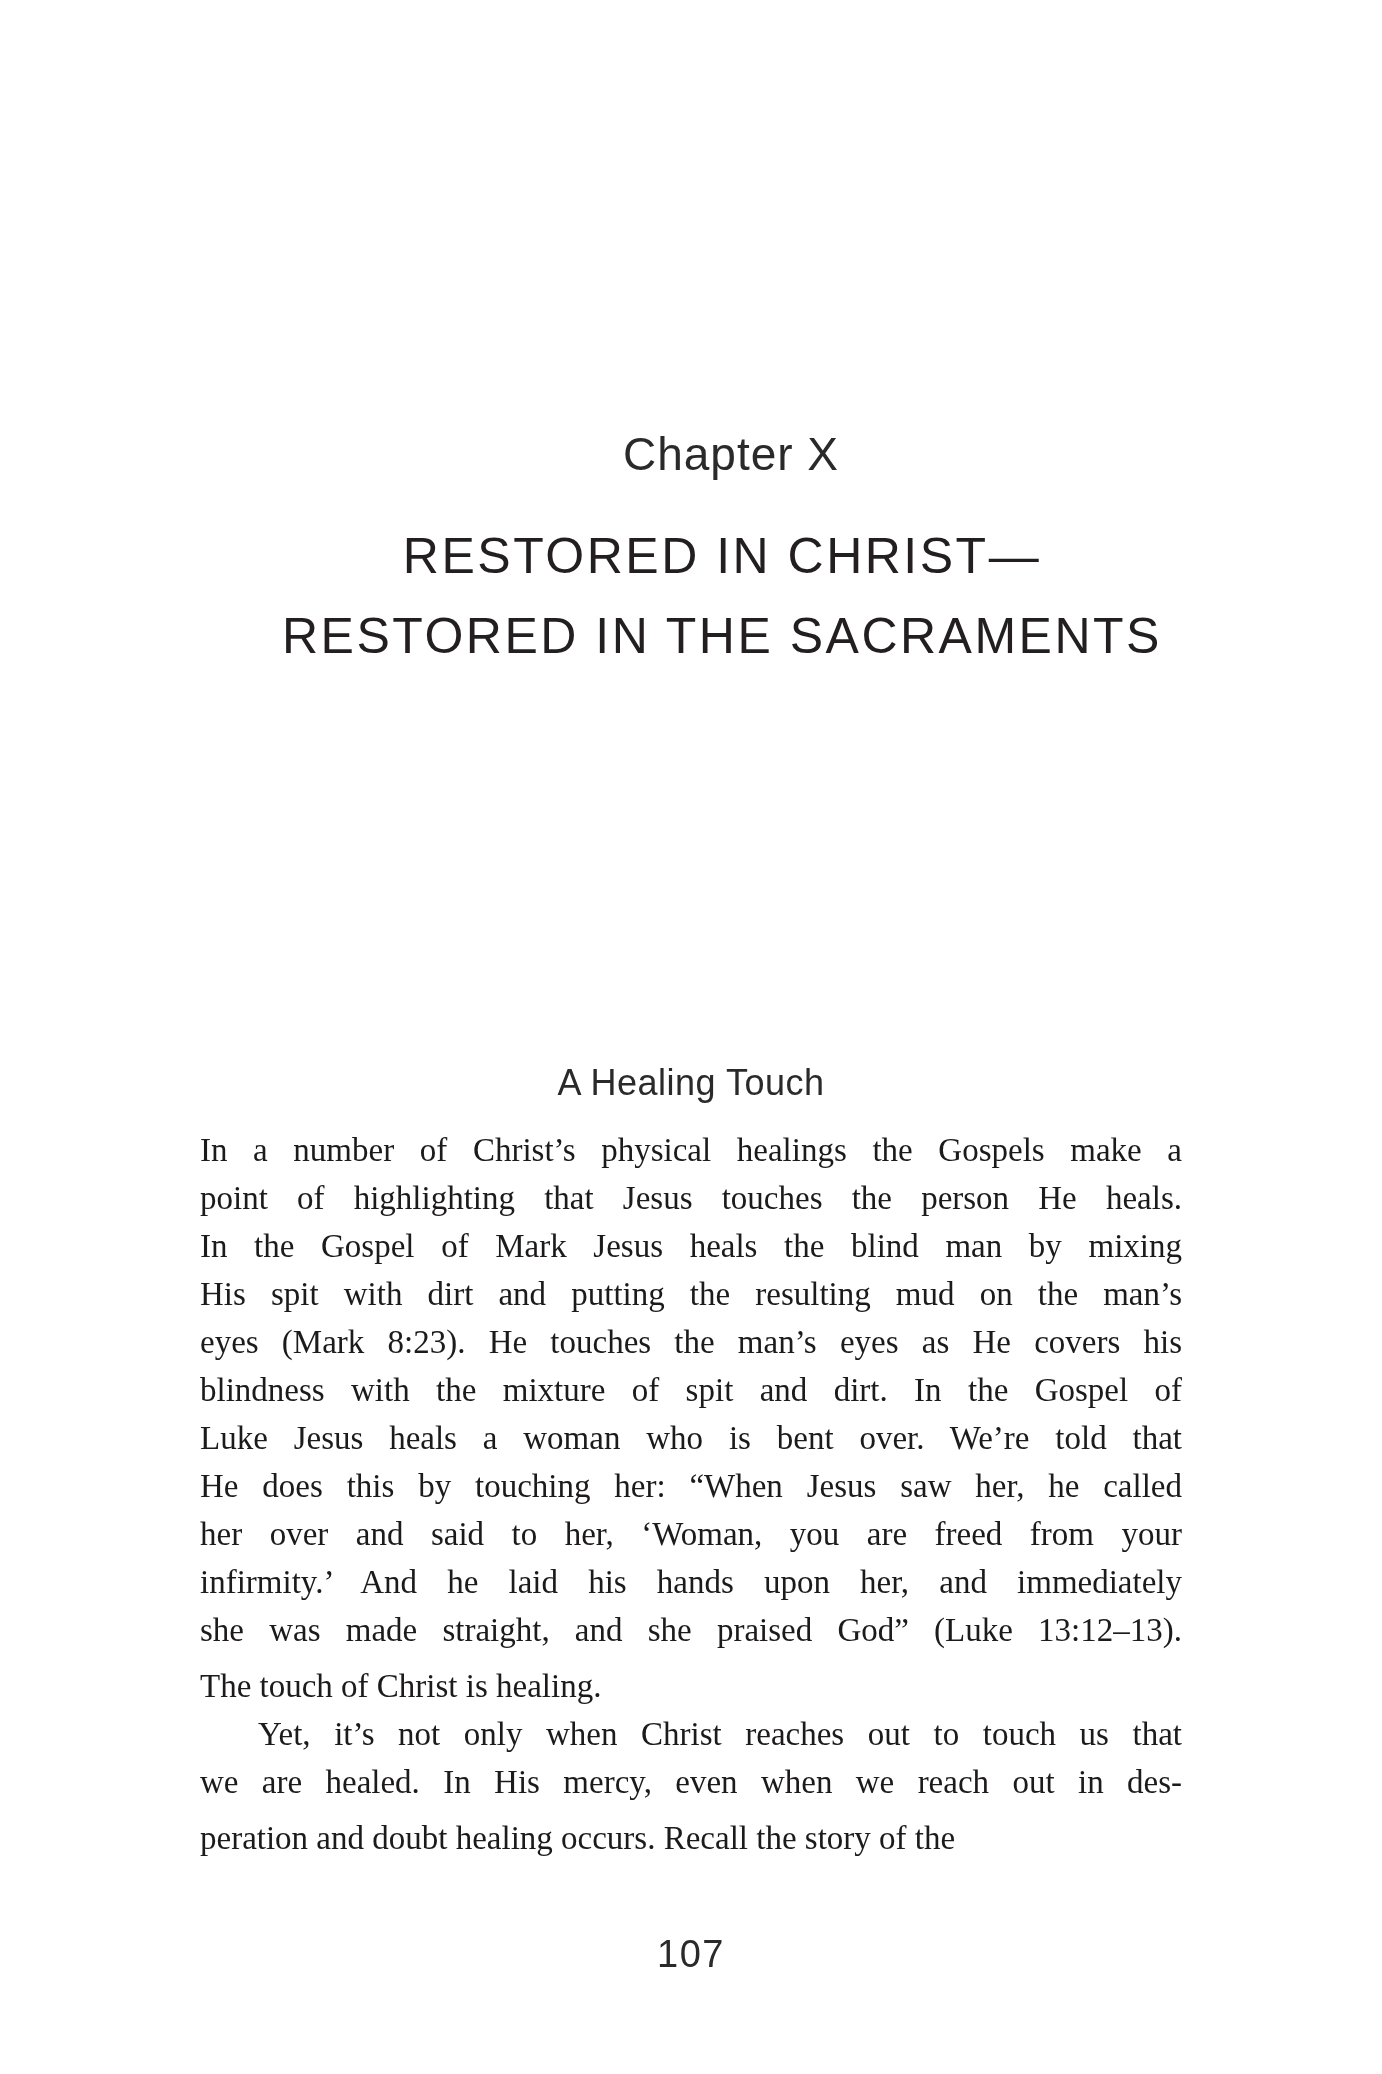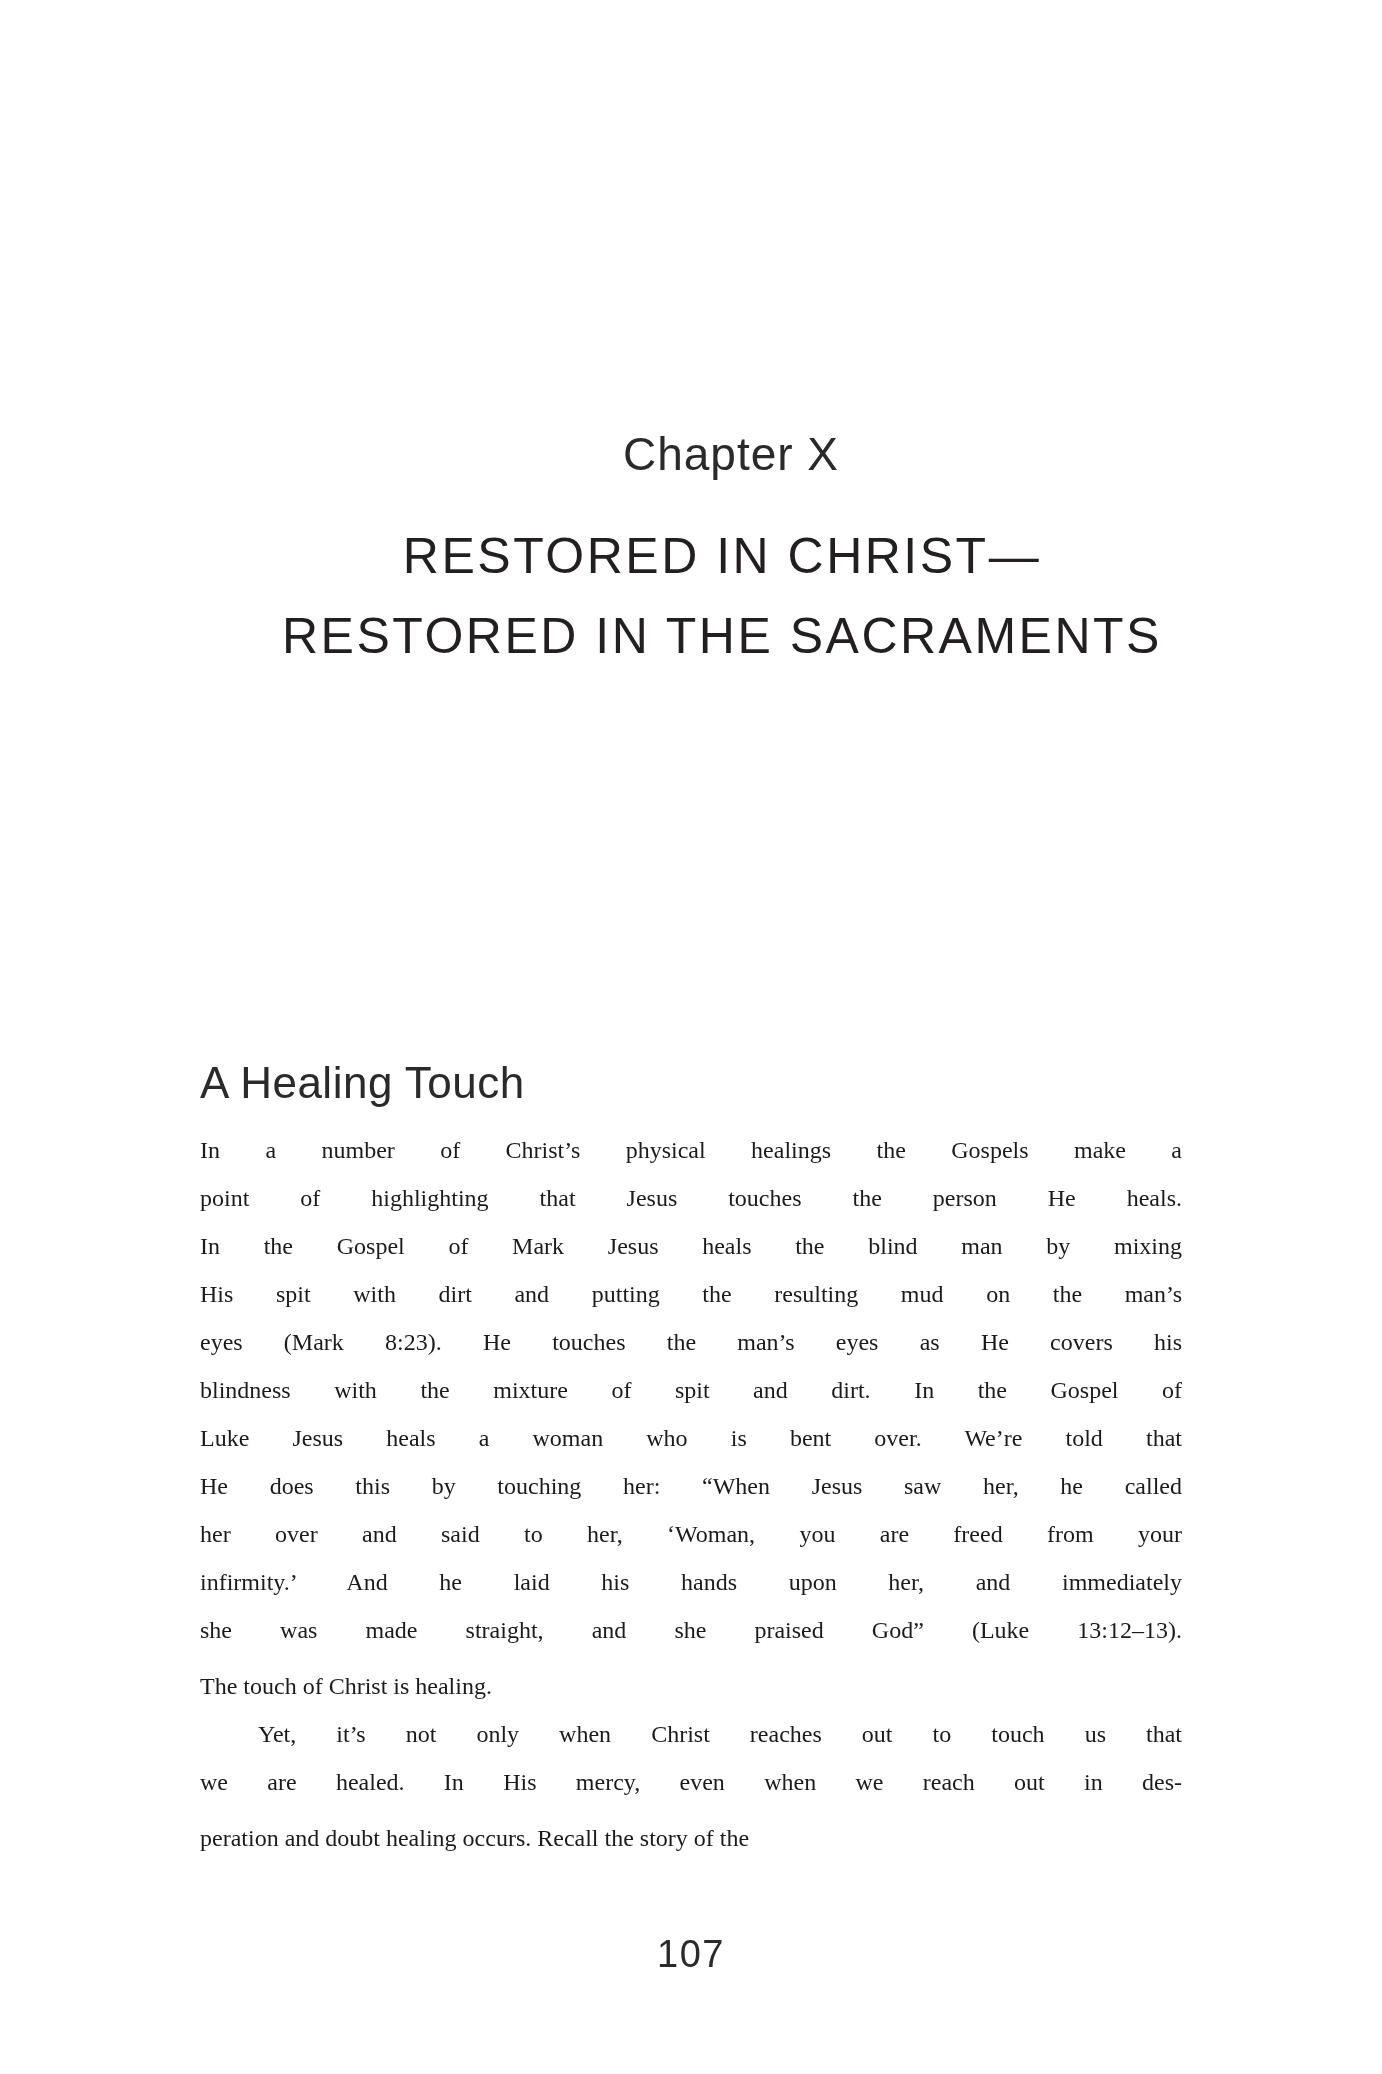--- a/index.html
+++ b/index.html
@@ -39,32 +39,33 @@
     line-height: 80px;
     letter-spacing: 2.5px;
     color: #231f20;
     padding-left: 31px;
   }
   .section-heading {
     position: absolute;
     top: 1060px;
     left: 200px;
     width: 982px;
-    font-size: 44px;
+    font-size: 36px;
     line-height: 46px;
     letter-spacing: 0.5px;
     color: #2a2a2a;
+    text-align: center;
   }
   .body-block {
     position: absolute;
     top: 1126px;
     left: 200px;
     width: 982px;
     font-family: "Liberation Serif", serif;
-    font-size: 24px;
+    font-size: 33px;
     line-height: 48px;
     color: #1c1a1b;
   }
   .line {
     text-align: justify;
     text-align-last: justify;
     white-space: normal;
   }
   .line.para-end {
     text-align-last: left;

